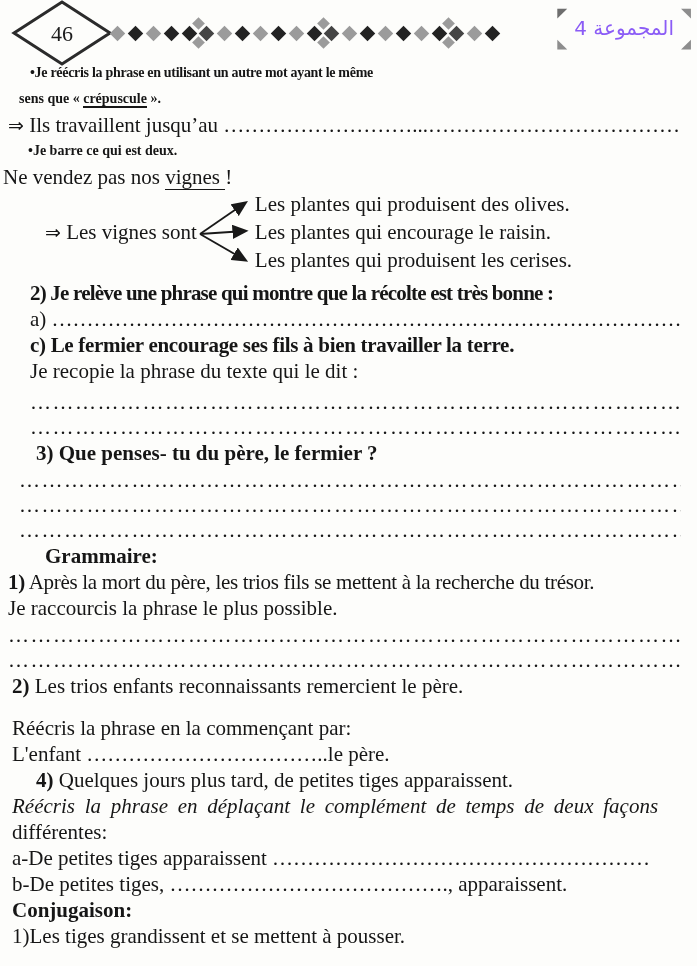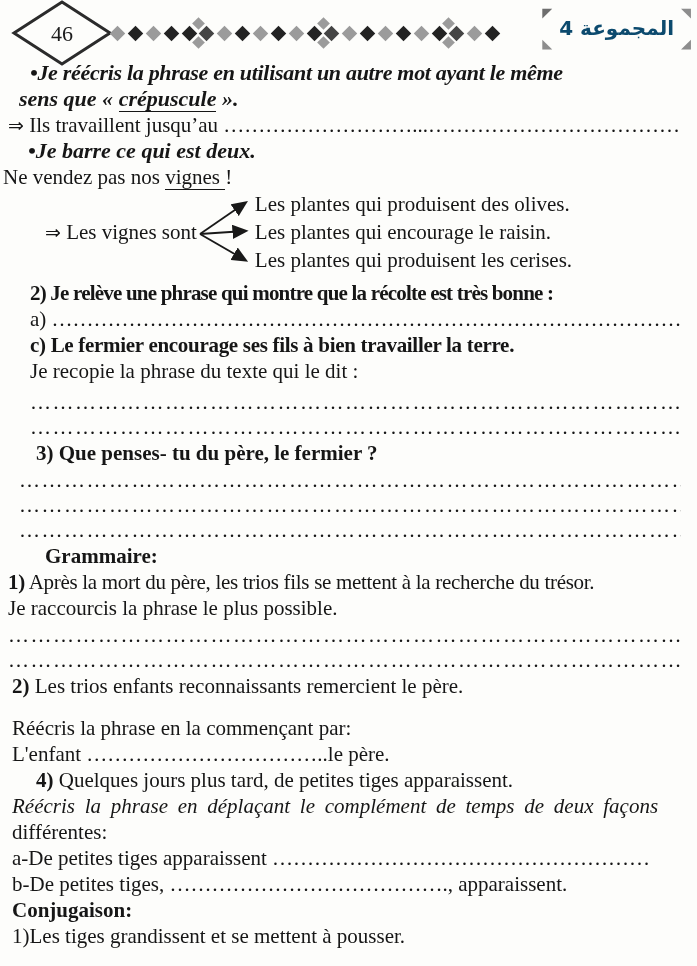--- a/index.html
+++ b/index.html
@@ -21,28 +21,28 @@
   .cluster .dia { position:absolute; }
   .cluster .c-l { left:0;      top:8.5px; background:#232323; }
   .cluster .c-r { left:17px;   top:8.5px; background:#444;    }
   .cluster .c-t { left:9.5px;  top:0;     width:9px; height:9px; background:#9b9b9b; }
   .cluster .c-b { left:9.5px;  top:19px;  width:9px; height:9px; background:#9b9b9b; }
 
   .group-label { position:absolute; right:6px; top:6px; display:flex; align-items:center; gap:5px; }
   .tri-col { display:flex; flex-direction:column; justify-content:space-between; height:44px; }
   .tri { font-size:13px; line-height:13px; color:#8d8d8d; font-family:"DejaVu Sans",sans-serif; }
   .tri.dark { color:#6e6e6e; }
-  .arabic { font-family:"DejaVu Sans",sans-serif; font-weight:bold; font-size:20px;
-            direction:rtl; color:#0c4a6e; padding:4px 2px; }
+  .arabic { font-family:"DejaVu Sans",sans-serif; font-weight:normal; font-size:20px;
+            direction:rtl; color:#8b5cf6; padding:4px 2px; }
 
   
   .sheet { position:absolute; top:60px; left:8px; right:16px; }
   .line { font-size:21px; line-height:26px; white-space:nowrap; overflow:hidden; }
   .b  { font-weight:bold; }
-  .big { font-size:22px;font-style:italic; }
+  .big { font-size:14px; }
   .t1 { letter-spacing:-0.3px; }
   .t2 { letter-spacing:-0.8px; }
   .wide { word-spacing:4.5px;font-style:italic; }
   .u  { border-bottom:2.5px solid #161616; }
   .uh { border-bottom:2.5px solid #161616; padding-bottom:1px; }
   .dotline { letter-spacing:1.5px; line-height:25px; }
   .arr { font-family:"DejaVu Sans",sans-serif; font-size:19px; }
 
   .m0{margin-left:0} .m4{margin-left:4px} .m5{margin-left:11px} .mneg{margin-left:-5px}
   .m20{margin-left:20px} .m22{margin-left:22px} .m28{margin-left:28px} .m37{margin-left:37px}

